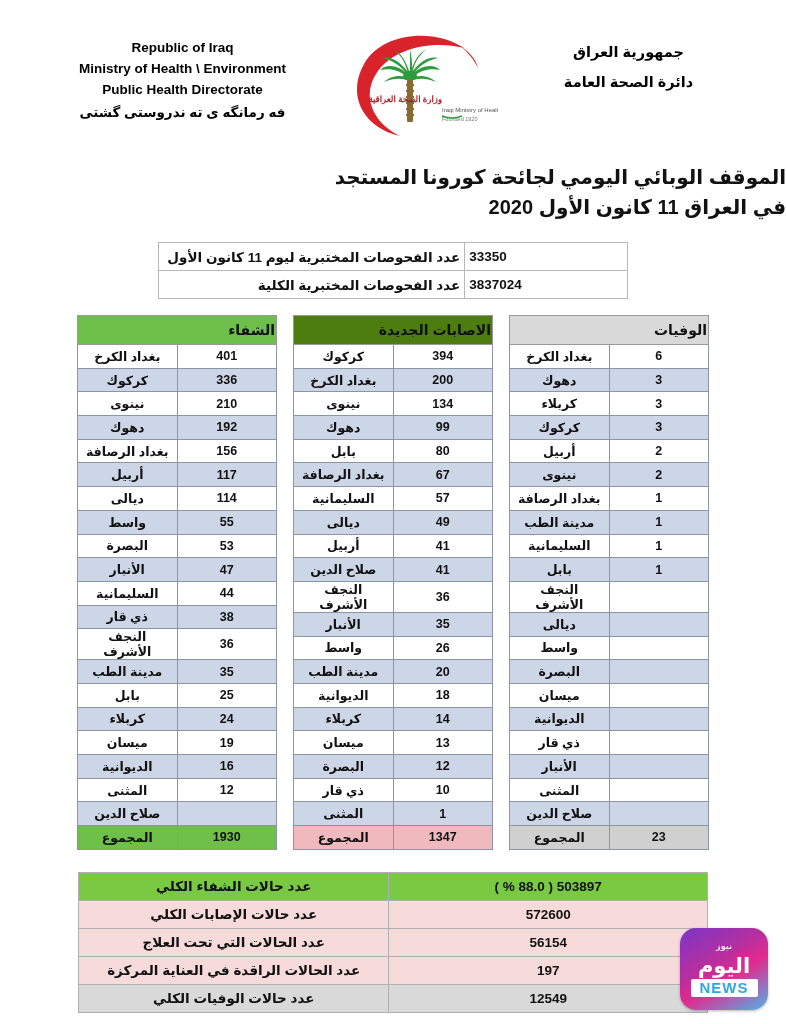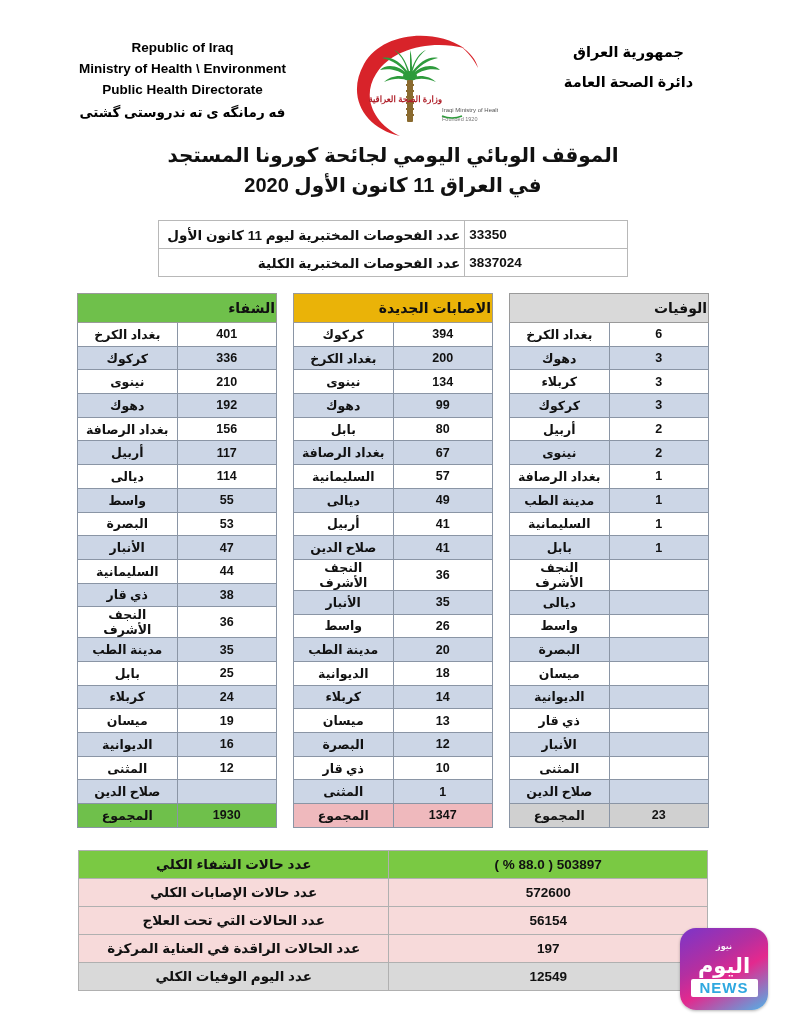--- a/index.html
+++ b/index.html
@@ -47,22 +47,22 @@
   }
   .logo{
     width:160px;height:110px;
     position:relative;
     flex:0 0 auto;
   }
   .logo svg{display:block;}
 
   
   .title-block{
-    text-align:center;
-    direction:rtl;
+    direction:rtl;
+    margin-top:22px;
     line-height:1.5;
   }
   .title-line{
     font-size:20px;
     font-weight:bold;
     color:#111;
     letter-spacing:0px;
   }
 
   
@@ -118,21 +118,21 @@
     padding:0 6px;
     color:#111;
   }
   td.name{text-align:center;}
   td.val{text-align:center;width:52px;font-size:13px;}
   tr.alt td{background:#ccd6e6;}
   tr.plain td{background:#ffffff;}
 
   
   .h-deaths{background:#d9d9d9;}
-  .h-new{background:#eab308;}
+  .h-new{background:#4d7c0f;}
   .h-rec{background:#6fc04b;}
 
   
   tr.total-deaths td{background:#d0d0d0;}
   tr.total-new td{background:#efb9bd;}
   tr.total-rec td{background:#6fc04b;}
 
   
   .summary-wrap{
     display:flex;
@@ -576,21 +576,21 @@
         <tr class="s-pink">
           <td class="sum-value">56154</td>
           <td class="sum-label">عدد الحالات التي تحت العلاج</td>
         </tr>
         <tr class="s-pink">
           <td class="sum-value">197</td>
           <td class="sum-label">عدد الحالات الراقدة في العناية المركزة</td>
         </tr>
         <tr class="s-gray">
           <td class="sum-value">12549</td>
-          <td class="sum-label">عدد اليوم الوفيات الكلي</td>
+          <td class="sum-label">عدد حالات الوفيات الكلي</td>
         </tr>
       </tbody>
   </table>
 </div>
 
 <div class="watermark">
   <div class="wm-sub">نيوز</div>
   <div class="wm-ar">اليوم</div>
   <div class="wm-news">NEWS</div>
 </div>

